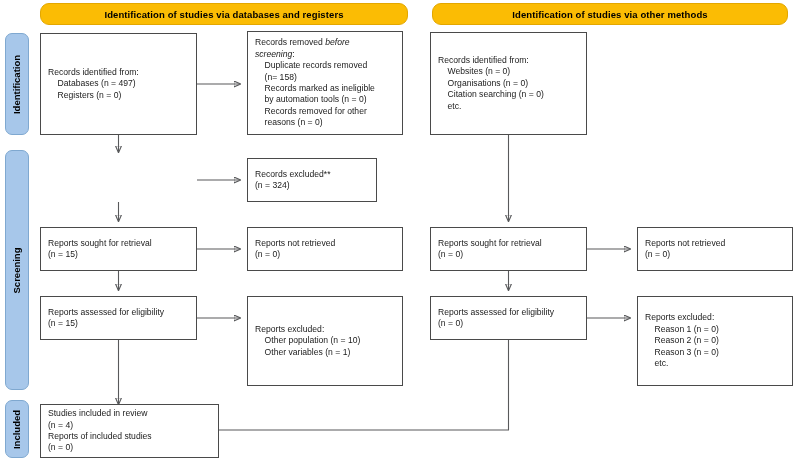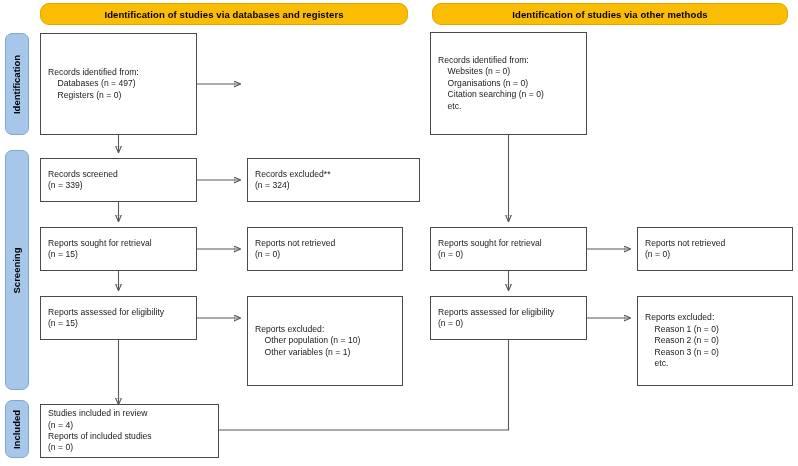--- a/index.html
+++ b/index.html
@@ -116,27 +116,33 @@
 
     <path d="M508.5,340 L508.5,430 L203,430" marker-end="url(#ah)"></path>
   </svg>
 
   <div class="box" style="left:40px;top:33px;width:157px;height:102px;">
     <div class="txt">Records identified from:
     Databases (n = 497)
     Registers (n = 0)</div>
   </div>
 
-
-  <div class="box" style="left:40px;top:158px;width:157px;height:44px;">
-    <div class="txt">Records screened
-(n = 339)</div>
-  </div>
-
-  <div class="box" style="left:247px;top:158px;width:173px;height:44px;">
+  <div class="box" style="left:247px;top:31px;width:156px;height:104px;">
+    <div class="txt"><span>Records removed </span><i>before</i>
+<i>screening</i><span>:
+    Duplicate records removed
+    (n= 158)
+    Records marked as ineligible
+    by automation tools (n = 0)
+    Records removed for other
+    reasons (n = 0)</span></div>
+  </div>
+
+
+  <div class="box" style="left:247px;top:158px;width:130px;height:44px;">
     <div class="txt">Records excluded**
 (n = 324)</div>
   </div>
 
   <div class="box" style="left:40px;top:227px;width:157px;height:44px;">
     <div class="txt">Reports sought for retrieval
 (n = 15)</div>
   </div>
 
   <div class="box" style="left:247px;top:227px;width:156px;height:44px;">

